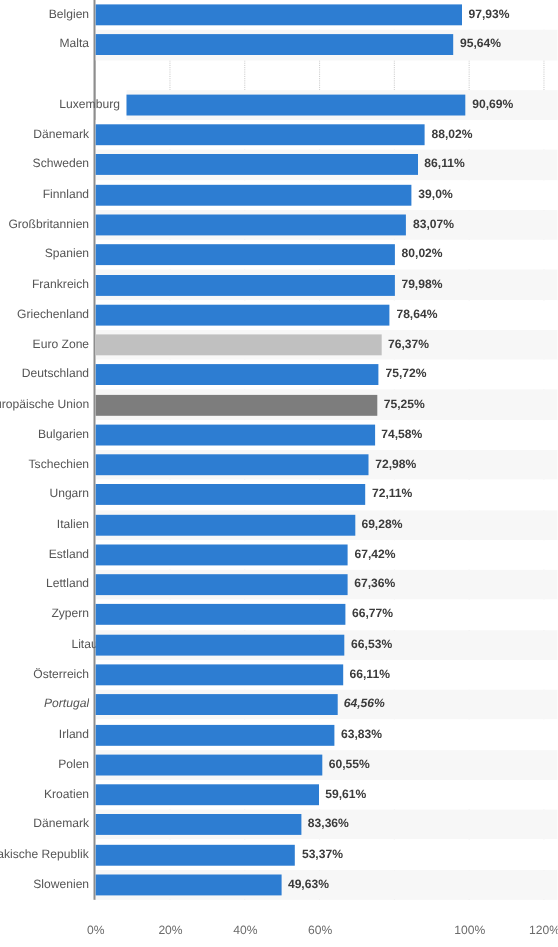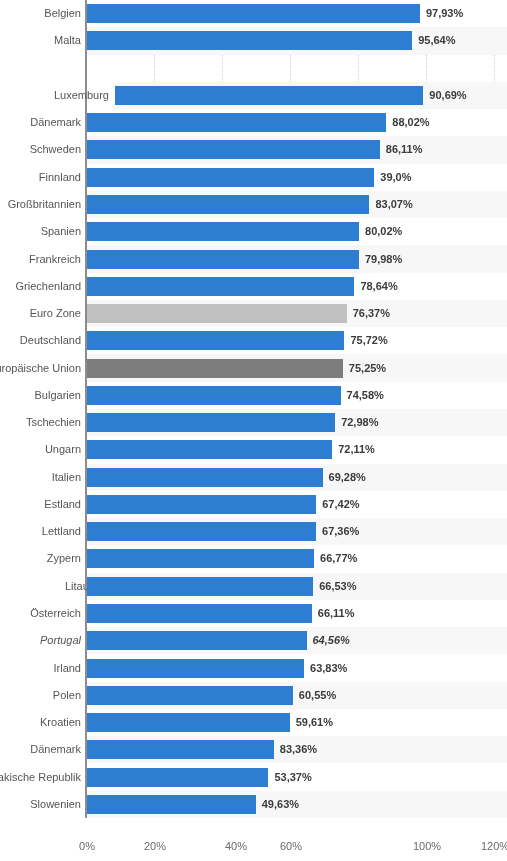--- a/index.html
+++ b/index.html
@@ -311,20 +311,20 @@
       <div class="row striped" style="top: 790.733px; height: 27.2667px;">
         <div class="row-band"></div>
         <div class="cat-label" style="top: 7.13333px; line-height: 13px; text-align: right;">Slowenien</div>
         <div class="bar blue" style="top: 4.13333px; width: 168.742px; height: 19px; background: rgb(45, 125, 210);"></div>
         <div class="val-label" style="left: 261.742px; top: 7.13333px; line-height: 13px;">49,63%</div>
       </div>
     </div>
   <div id="xaxis-labels">
       <div class="xtick" style="left: 87px;">0%</div>
       <div class="xtick" style="left: 155px;">20%</div>
-      <div class="xtick" style="left: 236px;">40%</div>
+      <div class="xtick" style="left: 223px;">40%</div>
       <div class="xtick" style="left: 291px;">60%</div>
       <div class="xtick" style="left: 359px; margin-top: 48px;">80%</div>
       <div class="xtick" style="left: 427px;">100%</div>
       <div class="xtick" style="left: 495px;">120%</div>
     </div>
 
 </div>
 
 </body></html>

